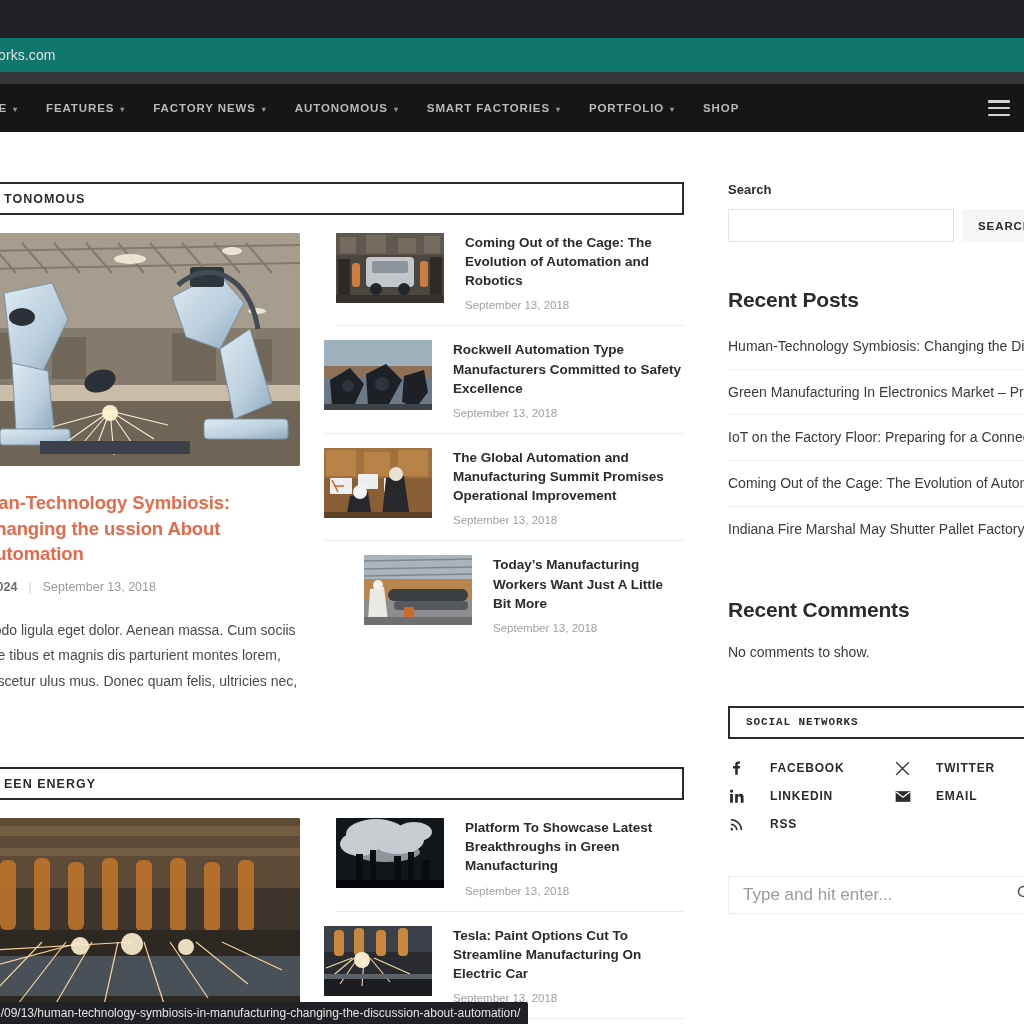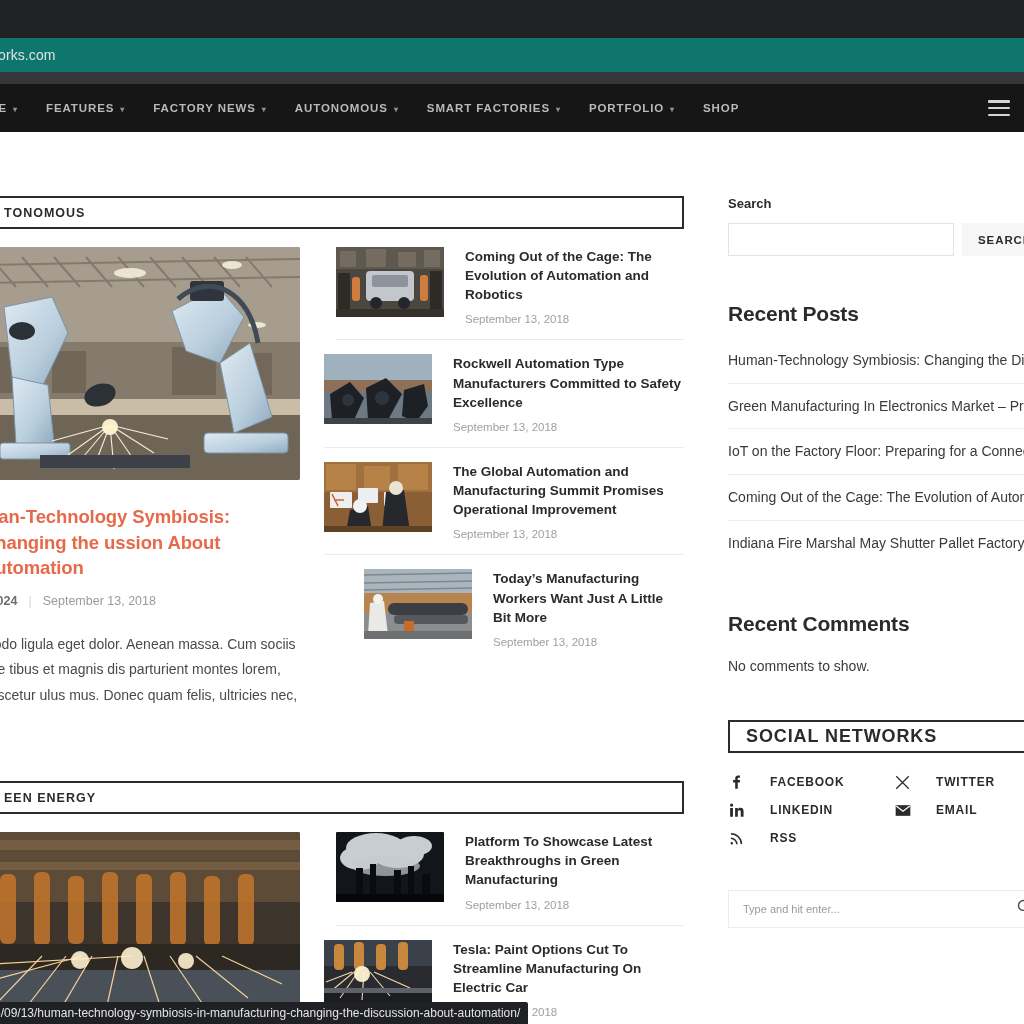--- a/index.html
+++ b/index.html
@@ -33,21 +33,21 @@
     white-space:nowrap; cursor:pointer; font-family:"Liberation Sans", sans-serif;
   }
   .caret { font-size:8px; opacity:0.75; display:inline-block; transform:translateY(1px); }
   .hamburger {
     position:absolute; right:14px; top:50%; transform:translateY(-50%);
     width:22px; height:16px; display:flex; flex-direction:column; justify-content:space-between; cursor:pointer;
   }
   .hamburger span { display:block; height:2.5px; background:#d5d5d5; border-radius:1px; }
 
   
-  #page { position:absolute; top:150px; left:0; width:1024px; height:824px; background:#fff;border-radius:20px; }
+  #page { position:absolute; top:136px; left:0; width:1024px; height:824px; background:#fff;border-radius:20px; }
 
   
   #main-col { position:absolute; left:-18px; top:0; width:702px; }
 
   .section-header {
     margin-top:46px; height:33px; border:2px solid #2b2b2b;
     display:flex; align-items:center; padding-left:20px;
   }
   .section-header .st {
     font-size:12.5px; font-weight:bold; letter-spacing:1px; color:#2b2b2b; text-transform:uppercase;
@@ -92,32 +92,32 @@
     padding:12px 0; border-bottom:1px solid #ececec; font-size:14px; line-height:1.48;
     color:#3a3a3a; white-space:nowrap; overflow:visible;
   }
   .sb-list-item:last-child { border-bottom:none; }
   .sb-note { margin-top:22px; font-size:14px; color:#3a3a3a; }
 
   .sb-boxheader {
     margin-top:46px; height:33px; border:2px solid #2b2b2b;
     display:flex; align-items:center; padding-left:16px;
   }
-  .sb-boxheader .st { font-size:18px; font-weight:bold; letter-spacing:0.9px; color:#2b2b2b; text-transform:uppercase; }
+  .sb-boxheader .st { font-size:11px; font-weight:bold; letter-spacing:0.9px; color:#2b2b2b; text-transform:uppercase;font-family:Liberation Mono, monospace; }
 
   .social-grid { margin-top:22px; display:grid; grid-template-columns:166px 1fr; row-gap:13px; }
   .social-link { display:flex; align-items:center; gap:25px; cursor:pointer; }
   .social-link .sicon { width:17px; display:flex; align-items:center; justify-content:center; color:#2b2b2b; }
   .social-link .slabel { font-size:12px; font-weight:bold; letter-spacing:0.8px; color:#2b2b2b; text-transform:uppercase; }
 
   .sb-search2 {
     margin-top:44px; height:38px; border:1px solid #ececec; display:flex; align-items:center;
     padding:0 14px; justify-content:space-between;
   }
-  .sb-search2 input { border:none; outline:none; font-size:11px; color:#6a6a6a; width:85%; font-family:"Liberation Sans",sans-serif; background:transparent; }
+  .sb-search2 input { border:none; outline:none; font-size:17px; color:#6a6a6a; width:85%; font-family:"Liberation Sans",sans-serif; background:transparent; }
   .sb-search2 input::placeholder { color:#9a9a9a; }
 
   
   #status-bar {
     position:absolute; left:-14px; bottom:0; height:22px; background:#202124;
     color:#e4e4e4; font-size:12px; display:flex; align-items:center; padding:0 8px;
     white-space:nowrap; border-top-right-radius:2px; max-width:545px; overflow:hidden;
     font-family:"Liberation Sans",sans-serif;
   }
 

